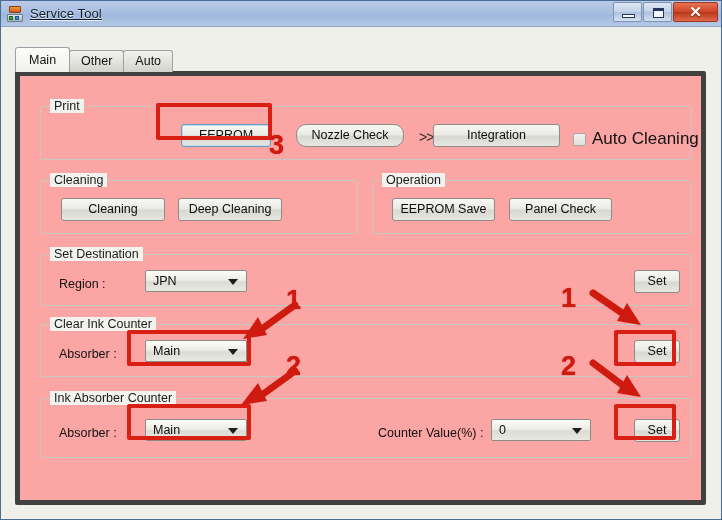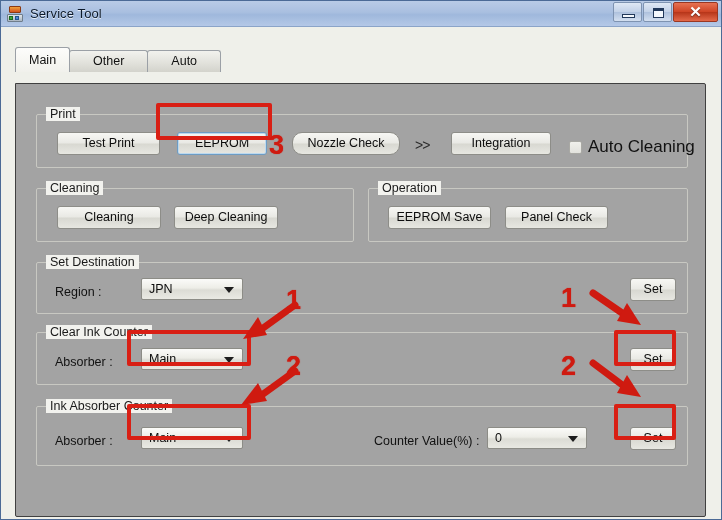--- a/index.html
+++ b/index.html
@@ -75,20 +75,21 @@
     border: 1px solid #24548f;
     box-sizing: border-box;
   }
 
   .title-text {
     font-size: 13px;
     color: #0c1a2b;
     letter-spacing: .1px;
     text-shadow: 0 1px 0 rgba(255,255,255,.75);
     white-space: nowrap;
+    text-decoration: underline;
   }
 
   .winbtns {
     position: absolute;
     right: 3px;
     top: 1px;
     display: flex;
     height: 20px;
   }
   .wbtn {
@@ -151,21 +152,21 @@
     left: 13px;
     top: 19px;
     height: 25px;
     display: flex;
     align-items: flex-end;
     z-index: 4;
   }
   .tab {
     height: 22px;
     line-height: 21px;
-    padding: 0 23px;
+    padding: 0 11px;
     font-size: 12.5px;
     box-sizing: border-box;
     border: 1px solid #9ba0a6;
     border-bottom: none;
     border-radius: 3px 3px 0 0;
     margin-right: -1px;
     background: linear-gradient(to bottom,#f2f2ee 0%, #e2e2dc 55%, #d3d3cc 100%);
     color: #111;
     white-space: nowrap;
   }
@@ -179,24 +180,23 @@
     padding: 0 13px;
   }
 
   .tabpanel {
     position: absolute;
     left: 13px;
     top: 43px;
     width: 691px;
     height: 434px;
     box-sizing: border-box;
-    border: 1px solid #404040;
-    background: #a3a3a3;
+    border: 5px solid #404040;
+    background: #fca5a5;
     border-radius: 0 2px 2px 2px;
-    margin-top: 12px;
   }
 
   
   .group {
     position: absolute;
     box-sizing: border-box;
     border: 1px solid #c8c8c2;
     border-radius: 2px;
     background: transparent;
   }
@@ -352,29 +352,28 @@
       <div class="tab selected">Main</div>
       <div class="tab">Other</div>
       <div class="tab">Auto</div>
     </div>
 
     <div class="tabpanel">
 
       <div class="group" style="left:20px; top:30px; width:652px; height:54px;">
         <div class="gtitle">Print</div>
 
-        <div class="btn" style="left:20px; top:17px; width:103px; height:23px;">Test Print</div>
 
         <div class="btn focused" style="left:140px; top:17px; width:90px; height:23px;">EEPROM</div>
 
         <div class="btn" style="left:255px; top:17px; width:108px; height:23px;border-radius:10px;">Nozzle Check</div>
 
         <div class="chevrons" style="left:378px; top:22px;">&gt;&gt;</div>
 
-        <div class="btn" style="left:414px; top:17px; width:100px; height:23px;">Integration</div>
+        <div class="btn" style="left:392px; top:17px; width:127px; height:23px;">Integration</div>
 
         <div class="chkwrap" style="left:532px; top:22px;">
           <div class="chkbox"></div>
           <div class="chklabel">Auto Cleaning</div>
         </div>
       </div>
 
       <div class="group" style="left:20px; top:104px; width:318px; height:54px;">
         <div class="gtitle">Cleaning</div>
 

